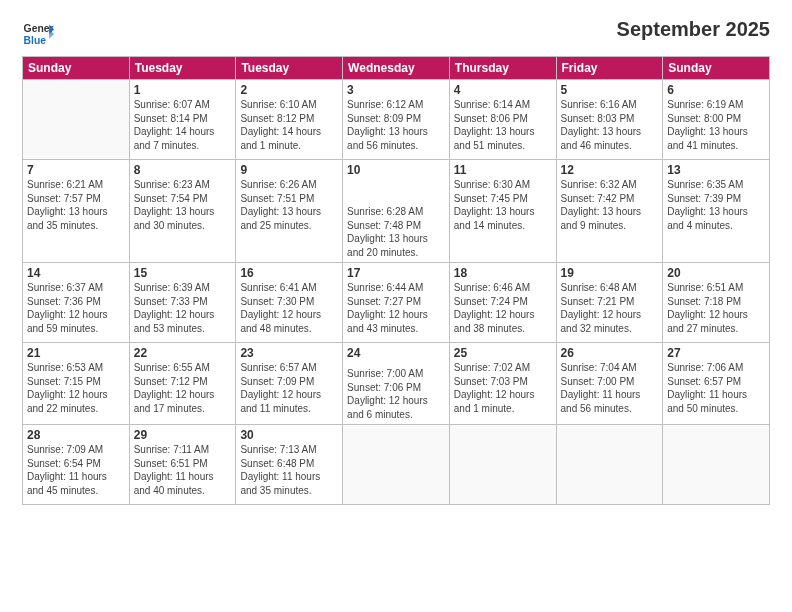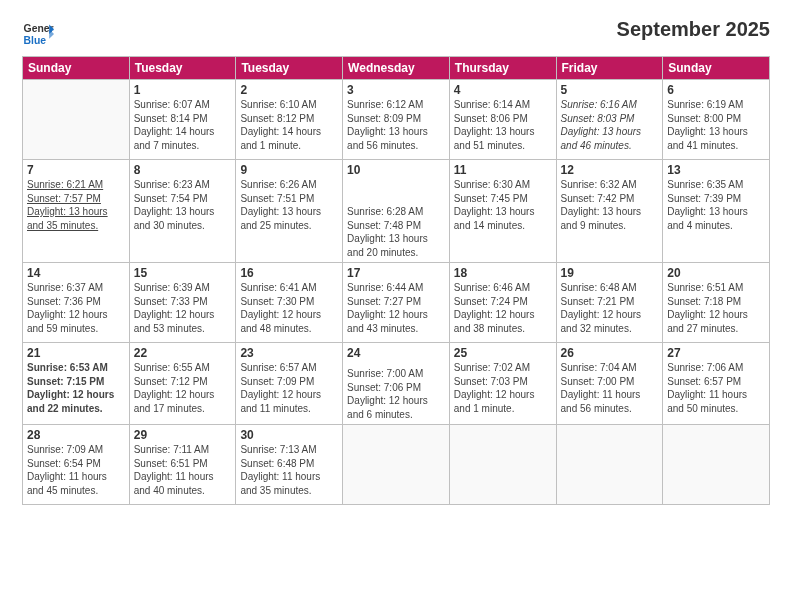--- a/index.html
+++ b/index.html
@@ -139,37 +139,37 @@
           </td>
           <td>
             <span class="day-number">4</span>
             <div class="day-info" style="white-space: pre-line;">Sunrise: 6:14 AM
 Sunset: 8:06 PM
 Daylight: 13 hours
 and 51 minutes.</div>
           </td>
           <td>
             <span class="day-number">5</span>
-            <div class="day-info" style="white-space: pre-line; font-style: italic;">Sunrise: 6:16 AM
+            <div class="day-info" style="white-space: pre-line;">Sunrise: 6:16 AM
 Sunset: 8:03 PM
 Daylight: 13 hours
 and 46 minutes.</div>
           </td>
           <td>
             <span class="day-number">6</span>
             <div class="day-info" style="white-space: pre-line;">Sunrise: 6:19 AM
 Sunset: 8:00 PM
 Daylight: 13 hours
 and 41 minutes.</div>
           </td>
         </tr>
         <tr>
           <td>
             <span class="day-number">7</span>
-            <div class="day-info" style="white-space: pre-line; text-decoration: underline;">Sunrise: 6:21 AM
+            <div class="day-info" style="white-space: pre-line;">Sunrise: 6:21 AM
 Sunset: 7:57 PM
 Daylight: 13 hours
 and 35 minutes.</div>
           </td>
           <td>
             <span class="day-number">8</span>
             <div class="day-info" style="white-space: pre-line;">Sunrise: 6:23 AM
 Sunset: 7:54 PM
 Daylight: 13 hours
 and 30 minutes.</div>
@@ -257,21 +257,21 @@
             <span class="day-number">20</span>
             <div class="day-info" style="white-space: pre-line;">Sunrise: 6:51 AM
 Sunset: 7:18 PM
 Daylight: 12 hours
 and 27 minutes.</div>
           </td>
         </tr>
         <tr>
           <td>
             <span class="day-number">21</span>
-            <div class="day-info" style="white-space: pre-line; font-weight: bold;">Sunrise: 6:53 AM
+            <div class="day-info" style="white-space: pre-line;">Sunrise: 6:53 AM
 Sunset: 7:15 PM
 Daylight: 12 hours
 and 22 minutes.</div>
           </td>
           <td>
             <span class="day-number">22</span>
             <div class="day-info" style="white-space: pre-line;">Sunrise: 6:55 AM
 Sunset: 7:12 PM
 Daylight: 12 hours
 and 17 minutes.</div>

